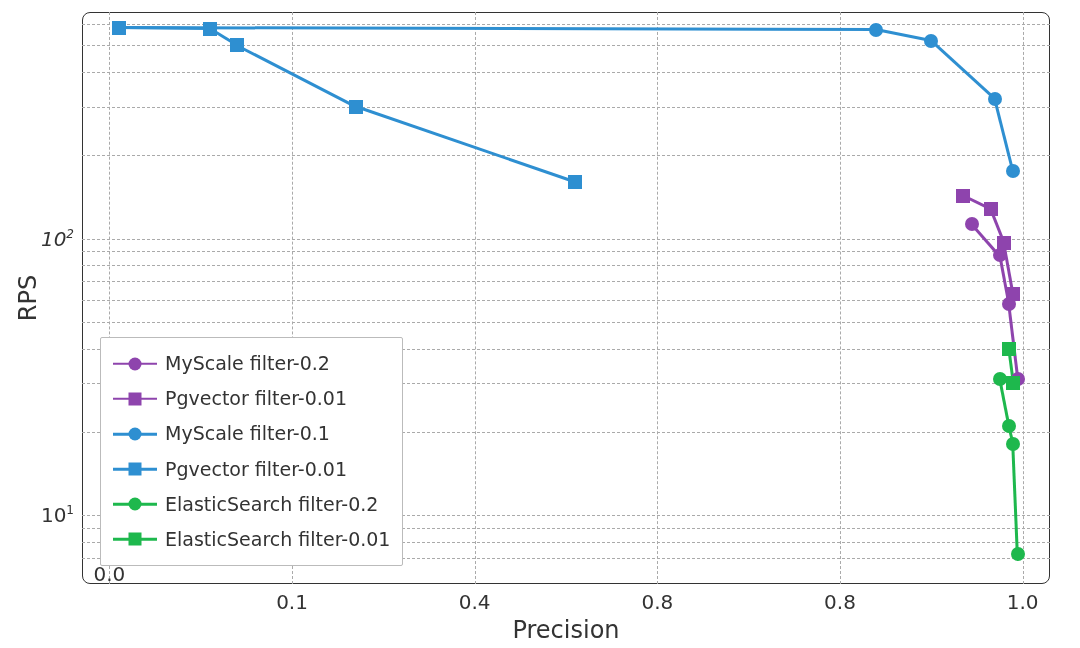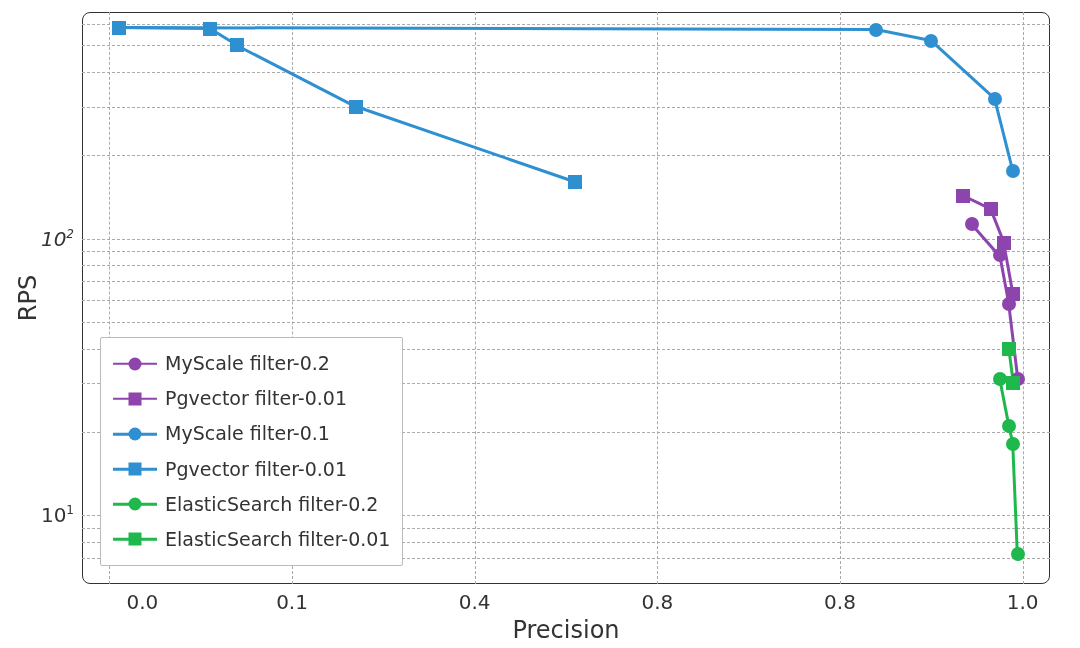--- a/index.html
+++ b/index.html
@@ -141,21 +141,21 @@
         <div class="legend-row">
           <span class="legend-swatch">
             <span class="ln" style="background: rgb(30, 184, 77);"></span>
             <span class="mk " style="background: rgb(30, 184, 77);"></span>
           </span>
           <span>ElasticSearch filter-0.01</span>
         </div>
       </div>
   </div>
   <div id="x-ticks">
-      <div class="tick-x" style="left: 109.396px; top: 590px; margin-left: 33px;">0.0</div>
+      <div class="tick-x" style="left: 109.396px; top: 562px;">0.0</div>
       <div class="tick-x" style="left: 292.038px; top: 590px;">0.1</div>
       <div class="tick-x" style="left: 474.679px; top: 590px;">0.4</div>
       <div class="tick-x" style="left: 657.321px; top: 590px;">0.8</div>
       <div class="tick-x" style="left: 839.962px; top: 590px;">0.8</div>
       <div class="tick-x" style="left: 1022.6px; top: 590px; text-align: right;">1.0</div>
     </div>
   <div id="y-ticks">
       <div class="tick-y" style="left: 74px; top: 514.918px;">10<sup>1</sup></div>
       <div class="tick-y" style="left: 74px; top: 238.589px; font-style: italic;">10<sup>2</sup></div>
     </div>

